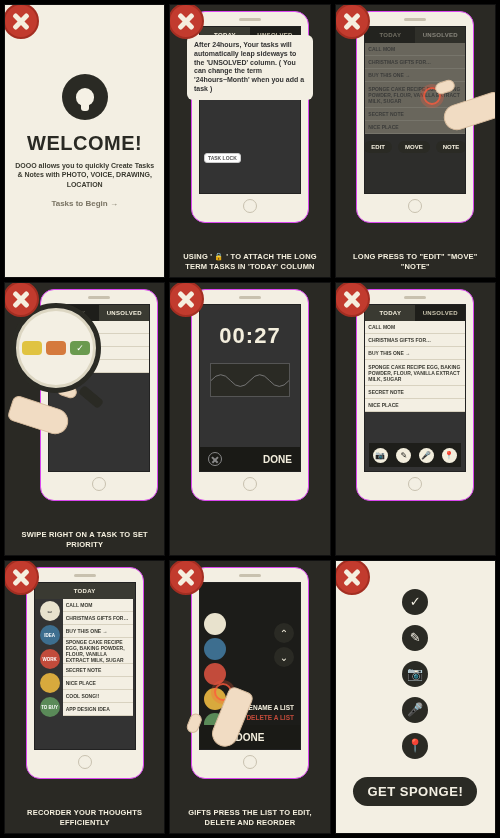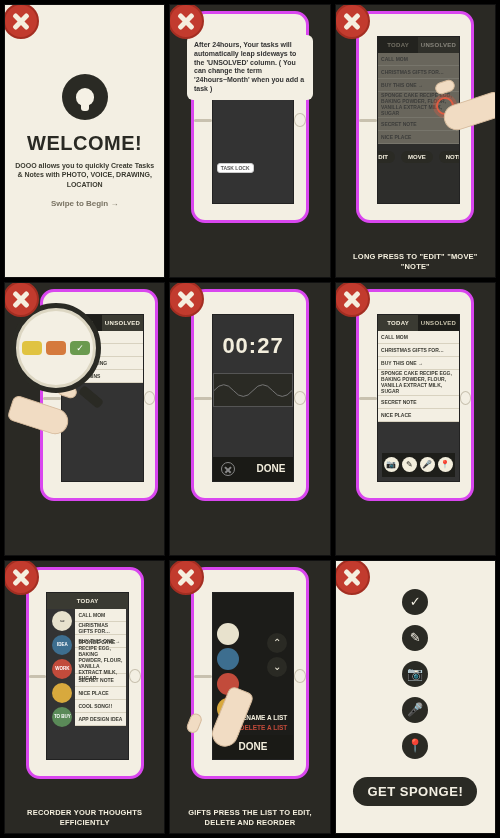--- a/index.html
+++ b/index.html
@@ -4,21 +4,21 @@
 <style>
   * { box-sizing: border-box; margin: 0; padding: 0; }
   body { background: #000; width: 500px; height: 838px; font-family: "Arial Black", Arial, sans-serif; }
   .grid { display: grid; grid-template-columns: repeat(3, 1fr); grid-template-rows: repeat(3, 1fr); gap: 4px; padding: 4px; height: 100%; }
   .tile { position: relative; background: #2a2924; border: 1px solid #111; overflow: hidden; display:flex; flex-direction:column; }
   .close-badge { position: absolute; top: -2px; left: -2px; width: 36px; height: 36px; background: #c23b2e; border-radius: 50%; border: 2px solid #a32e22; display:flex; align-items:center; justify-content:center; z-index:20;}
   .close-badge::before, .close-badge::after { content:""; position:absolute; width: 20px; height: 5px; background:#f5eede; border-radius:2px;}
   .close-badge::before { transform: rotate(45deg);}
   .close-badge::after { transform: rotate(-45deg);}
 
-  .phone { position:absolute; left:50%; transform:translateX(-50%); top:6px; width: 118px; height: 212px; background:#f3efe3; border-radius:14px; border:3px solid #d946ef; display:flex; flex-direction:row; align-items:center; }
+  .phone { position:absolute; left:50%; transform:translateX(-50%); top:6px; width: 118px; height: 212px; background:#f3efe3; border-radius:14px; border:1px solid #d946ef; display:flex; flex-direction:column; align-items:center; }
   .phone .speaker { margin-top:6px; width:22px; height:3px; background:#c8c1af; border-radius:2px;}
   .phone .screen { margin-top:5px; width:102px; height:168px; background:#333; border:1px solid #222; position:relative; overflow:hidden;}
   .phone .home { margin-top:5px; width:14px; height:14px; border:1.5px solid #c8c1af; border-radius:50%;}
 
   .caption { position:absolute; bottom:6px; left:4px; right:4px; text-align:center; color:#f3eedd; font-size:7.5px; font-weight:900; letter-spacing:0.2px; line-height:1.25;}
   .tile.light { background:#f3efe3; }
 
   
   .tabs { display:flex; height:16px; background:#1e1e1a;}
   .tab { flex:1; display:flex; align-items:center; justify-content:center; font-size:6px; font-weight:900; color:#c9c3ad; letter-spacing:0.3px;}
@@ -99,41 +99,42 @@
 
 <div class="grid">
 
   <div class="tile light t1">
     <div class="close-badge"></div>
     <div class="bulb">
         <div class="bulb-inner"></div>
       </div>
     <h1>WELCOME!</h1>
     <div class="sub">DOOO allows you to quickly Create Tasks &amp; Notes with PHOTO, VOICE, DRAWING, LOCATION</div>
-    <div class="swipe">Swipe to Begin →</div>
+    <div class="swipe">Tasks to Begin →</div>
   </div>
 
   <div class="tile">
     <div class="close-badge"></div>
     <div class="phone">
       <div class="speaker"></div>
       <div class="screen">
         <div class="tabs">
           <div class="tab active">TODAY</div>
           <div class="tab">UNSOLVED</div>
         </div>
         <div class="listrow">
             <span>OIL CHANGE</span>
             <span class="pin"></span>
           </div>
         <div class="tasklock">TASK LOCK</div>
       </div>
       <div class="home"></div>
     </div>
     <div class="bubble">After 24hours, Your tasks will automatically leap sideways to the 'UNSOLVED' column. ( You can change the term '24hours~Month' when you add a task )</div>
+    <div class="caption">USING ' 🔒 ' TO ATTACH THE LONG TERM TASKS IN 'TODAY' COLUMN</div>
   </div>
 
   <div class="tile">
     <div class="close-badge"></div>
     <div class="phone">
       <div class="speaker"></div>
       <div class="screen">
         <div class="tabs">
           <div class="tab">TODAY</div>
           <div class="tab active">UNSOLVED</div>
@@ -179,20 +180,21 @@
     </div>
     <div class="mag">
       <div class="chip y"></div>
       <div class="chip o"></div>
       <div class="chip g">✓</div>
     </div>
     <div class="hand" style="top:96px; left:4px; transform:scaleX(-1)">
         <div class="finger"></div>
         <div class="palm"></div>
       </div>
+    <div class="caption">SWIPE RIGHT ON A TASK TO SET PRIORITY</div>
   </div>
 
   <div class="tile">
     <div class="close-badge"></div>
     <div class="phone">
       <div class="speaker"></div>
       <div class="screen timer">
         <div class="time">00:27</div>
         <div class="wave">
           <svg viewBox="0 0 80 34">

